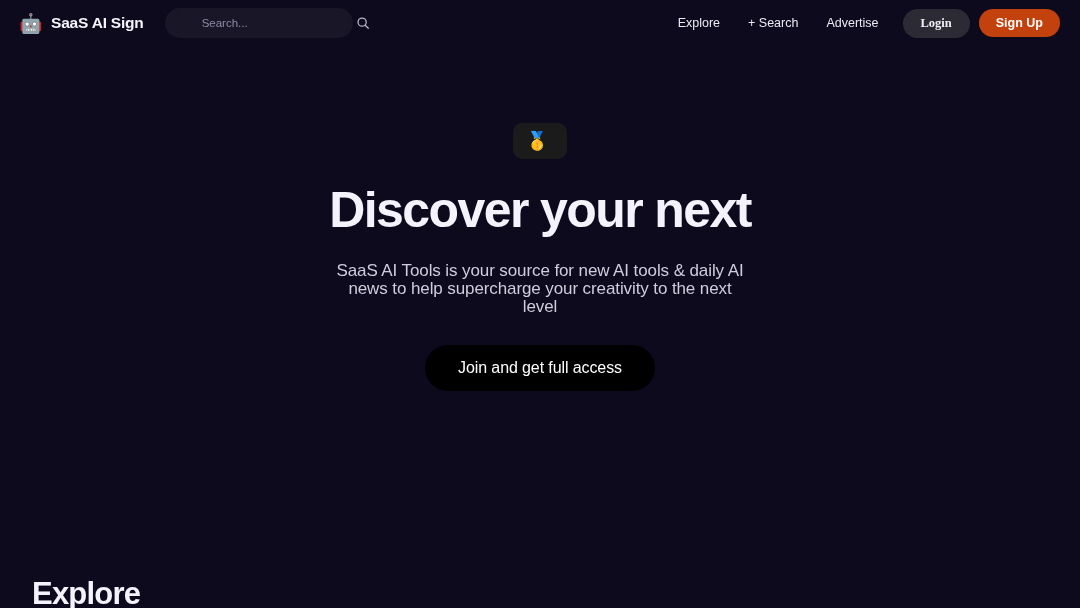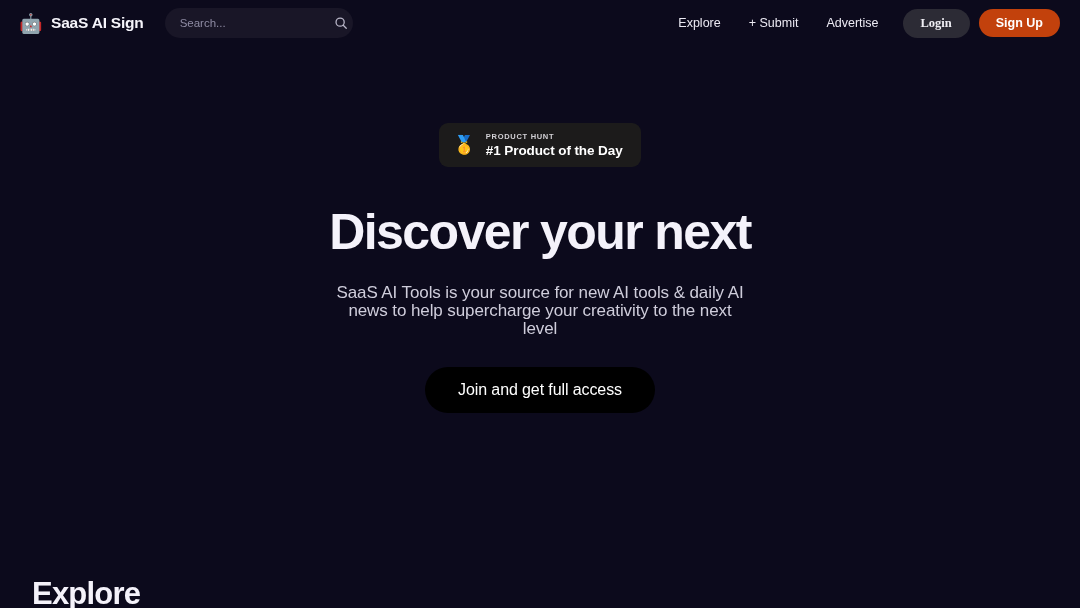--- a/index.html
+++ b/index.html
@@ -66,20 +66,21 @@
 
   .search-input {
     flex: 1;
     background: transparent;
     border: none;
     outline: none;
     color: #d8d6e2;
     font-family: "Liberation Sans", sans-serif;
     font-size: 11.5px;
     padding: 0;
+    margin-left: 22px;
   }
   .search-input::placeholder { color: #8e8ba3; }
 
   .search-icon {
     width: 14px;
     height: 14px;
     flex: none;
     display: block;
     color: #b9b6c8;
   }
@@ -163,21 +164,21 @@
 
   .ph-title {
     font-size: 13.5px;
     font-weight: 700;
     color: #ffffff;
     display: block;
     letter-spacing: -0.1px;
   }
 
   .headline {
-    margin-top: 40px;
+    margin-top: 26px;
     font-size: 50px;
     line-height: 1.0;
     font-weight: 700;
     letter-spacing: -1.6px;
     color: #f4f2fa;
   }
 
   .headline-line { display: block; }
   .headline-line.second { margin-top: 12px; }
 
@@ -243,36 +244,32 @@
   <div class="search-wrap">
     <input class="search-input" type="text" placeholder="Search..." style="">
     <svg class="search-icon" viewBox="0 0 24 24" fill="none" stroke="currentColor" stroke-width="2.2" stroke-linecap="round" stroke-linejoin="round">
       <circle cx="10.5" cy="10.5" r="7"></circle>
       <line x1="15.8" y1="15.8" x2="21" y2="21"></line>
     </svg>
   </div>
 
   <nav class="nav">
     <a class="nav-link" href="#">Explore</a>
-    <a class="nav-link" href="#">+ Submit</a>
+    <a class="nav-link" href="#">+ Search</a>
     <a class="nav-link" href="#">Advertise</a>
     <button class="btn-login">Login</button>
     <button class="btn-signup">Sign Up</button>
   </nav>
 
 </div>
 
 <div class="hero">
 
   <div class="ph-badge">
     <span class="ph-medal">🥇</span>
-    <span>
-      <span class="ph-label">PRODUCT HUNT</span>
-      <span class="ph-title">#1 Product of the Day</span>
-    </span>
   </div>
 
   <h1 class="headline">
     <span class="headline-line">Discover your next</span>
   </h1>
 
   <p class="subtitle">SaaS AI Tools is your source for new AI tools &amp; daily AI news to help supercharge your creativity to the next level</p>
 
   <div class="cta-wrap">
     <button class="btn-cta">Join and get full access</button>

